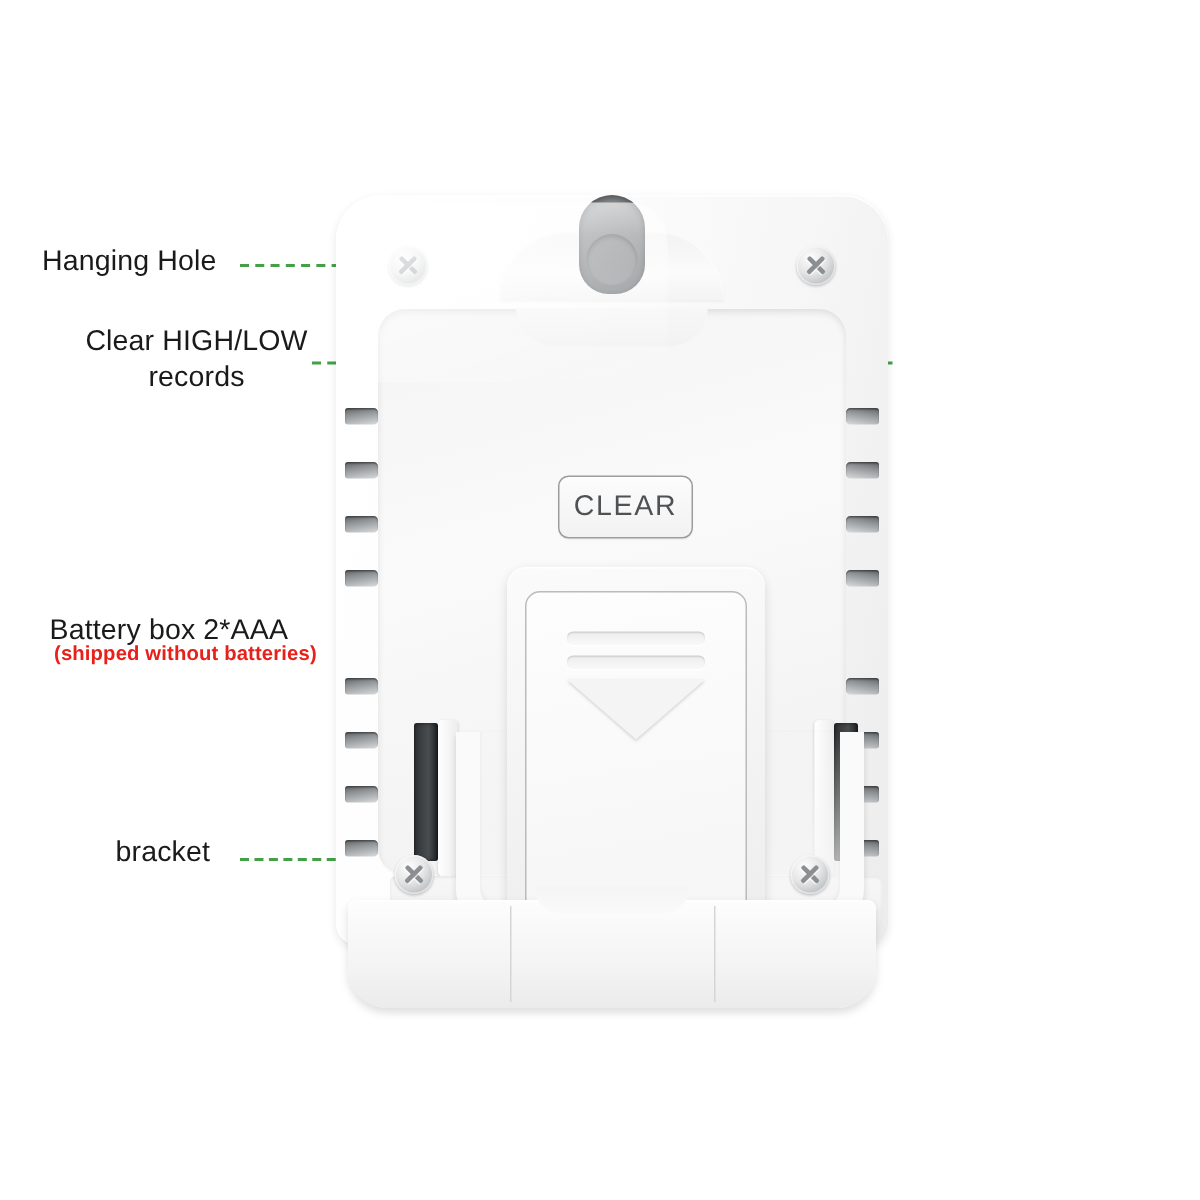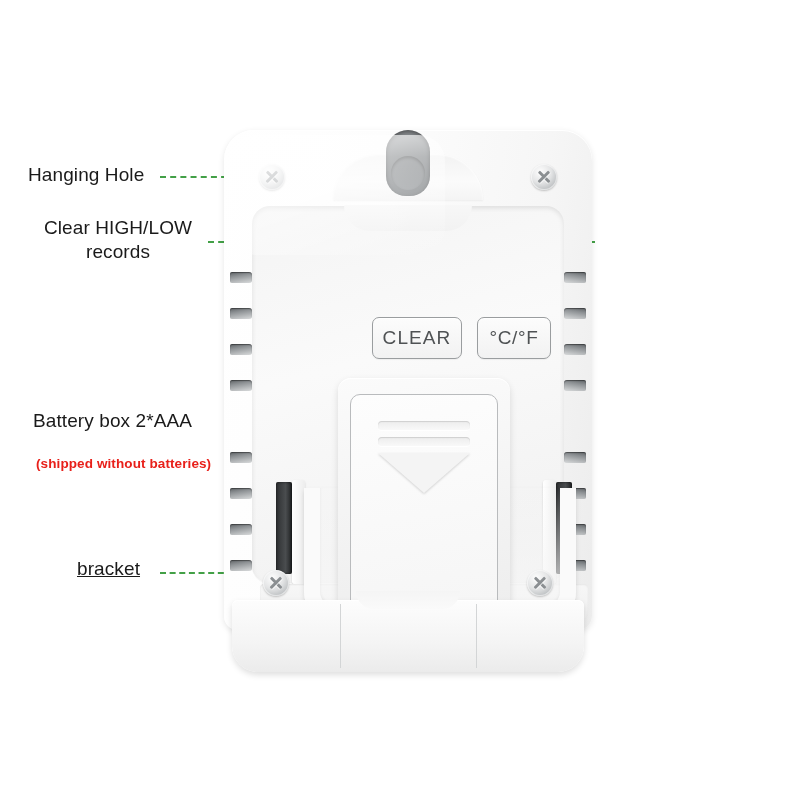--- a/index.html
+++ b/index.html
@@ -21,24 +21,24 @@
     white-space:pre-line;
     letter-spacing:.1px;
   }
   .label.sub{
     color:#e8201a;
     font-size:13.5px;
     line-height:16px;
     font-weight:600;
   }
   .lbl-hanging{left:28px;top:163px;}
-  .lbl-clear{left:28px;top:216px;width:180px;text-align:center;}
+  .lbl-clear{left:41px;top:216px;width:180px;text-align:center;}
   .lbl-battery{left:33px;top:409px;}
-  .lbl-battery-sub{left:36px;top:456px;}
-  .lbl-bracket{left:77px;top:557px;text-decoration:underline;}
+  .lbl-battery-sub{left:36px;top:428px;}
+  .lbl-bracket{left:77px;top:557px;}
   .lbl-toggle{left:598px;top:208px;width:190px;text-align:left;}
 
   
   .leader{
     position:absolute;
     height:0;
     border-top:2.5px dashed #43a047;
   }
   .ld-hanging{left:160px;top:176px;width:230px;}
   .ld-clear{left:208px;top:241px;width:128px;}
@@ -279,21 +279,20 @@
         <div class="vent" style="top:322px"></div>
         <div class="vent" style="top:358px"></div>
         <div class="vent" style="top:394px"></div>
         <div class="vent" style="top:430px"></div>
       </div>
 
       <div class="well">
         <div class="well-notch"></div>
 
         <div class="btn btn-clear">CLEAR</div>
-        <div class="btn btn-cf">°C/°F</div>
 
         <div class="bracket">
           <div class="bracket-slotL"></div>
           <div class="bracket-slotR"></div>
           <div class="bracket-armL"></div>
           <div class="bracket-armR"></div>
           <div class="bracket-floor"></div>
           <div class="bracket-frame"></div>
         </div>
 

